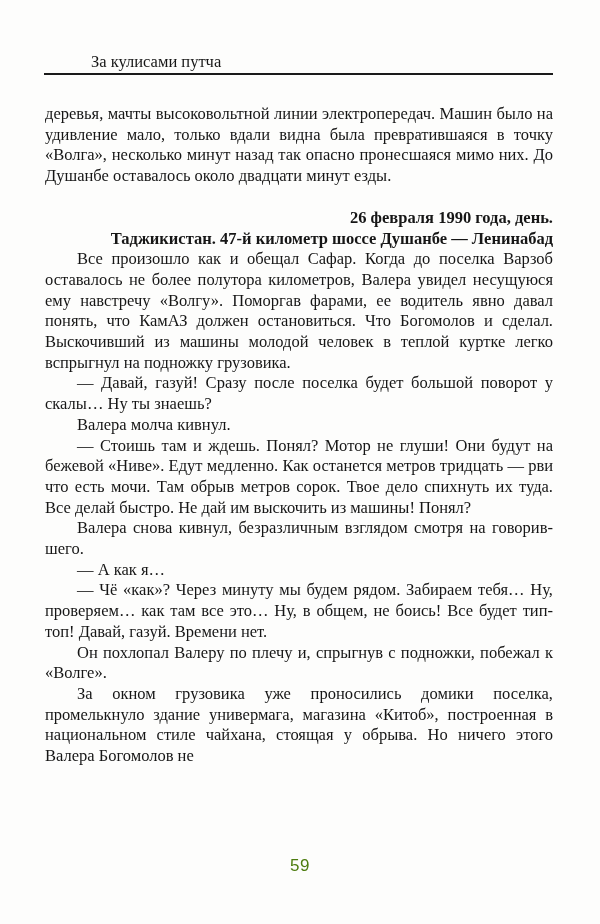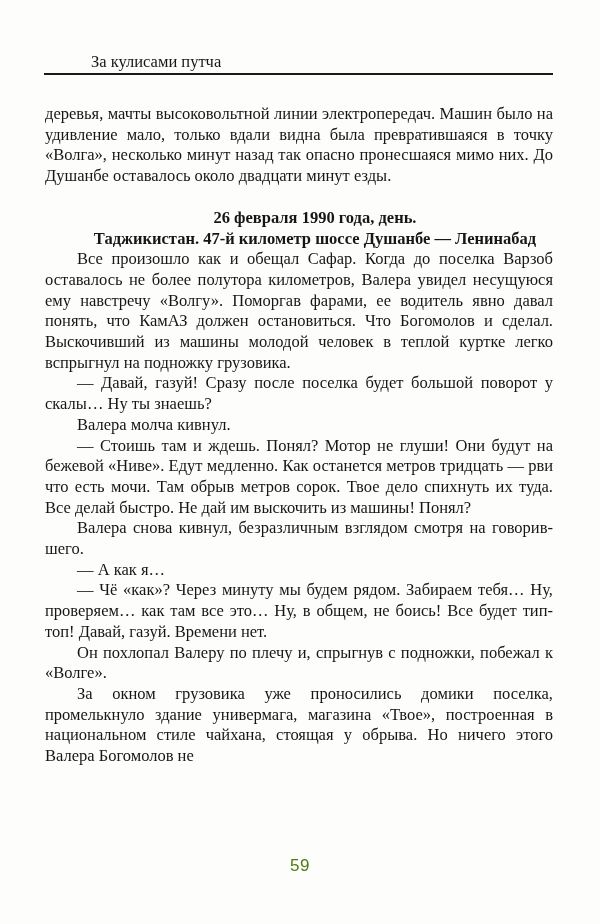--- a/index.html
+++ b/index.html
@@ -45,21 +45,21 @@
   .para {
     margin: 0;
     padding: 0;
     text-indent: 32px;
   }
   .para.cont {
     text-indent: 0;
   }
   .para.head {
     font-weight: bold;
-    text-align: center;
+    text-align: right;
   }
   .para.head.first {
     margin-top: 21px;
   }
   .page-number {
     position: absolute;
     left: 0;
     top: 856px;
     width: 100%;
     text-align: center;
@@ -83,18 +83,18 @@
     <p class="para head first">26 февраля 1990 года, день.</p>
     <p class="para head">Таджикистан. 47-й километр шоссе Душанбе — Ленинабад</p>
     <p class="para">Все произошло как и обещал Сафар. Когда до поселка Варзоб оста­валось не более полутора километров, Валера увидел несущуюся ему навстречу «Волгу». Поморгав фарами, ее водитель явно давал понять, что КамАЗ должен остановиться. Что Богомолов и сделал. Выскочив­ший из машины молодой человек в теплой куртке легко вспрыгнул на подножку грузовика.</p>
     <p class="para">— Давай, газуй! Сразу после поселка будет большой поворот у скалы… Ну ты знаешь?</p>
     <p class="para">Валера молча кивнул.</p>
     <p class="para">— Стоишь там и ждешь. Понял? Мотор не глуши! Они будут на бежевой «Ниве». Едут медленно. Как останется метров тридцать — рви что есть мочи. Там обрыв метров сорок. Твое дело спихнуть их туда. Все делай быстро. Не дай им выскочить из машины! Понял?</p>
     <p class="para">Валера снова кивнул, безразличным взглядом смотря на говорив­шего.</p>
     <p class="para">— А как я…</p>
     <p class="para">— Чё «как»? Через минуту мы будем рядом. Забираем тебя… Ну, проверяем… как там все это… Ну, в общем, не боись! Все будет тип-топ! Давай, газуй. Времени нет.</p>
     <p class="para">Он похлопал Валеру по плечу и, спрыгнув с подножки, побежал к «Волге».</p>
-    <p class="para">За окном грузовика уже проносились домики поселка, промелькнуло здание универмага, магазина «Твое», построенная в национальном стиле чайхана, стоящая у обрыва. Но ничего этого Валера Богомолов не</p>
+    <p class="para">За окном грузовика уже проносились домики поселка, промелькнуло здание универмага, магазина «Китоб», построенная в национальном стиле чайхана, стоящая у обрыва. Но ничего этого Валера Богомолов не</p>
   </div>
 
   <div class="page-number">59</div>
 
 </div>
 
 </body></html>

